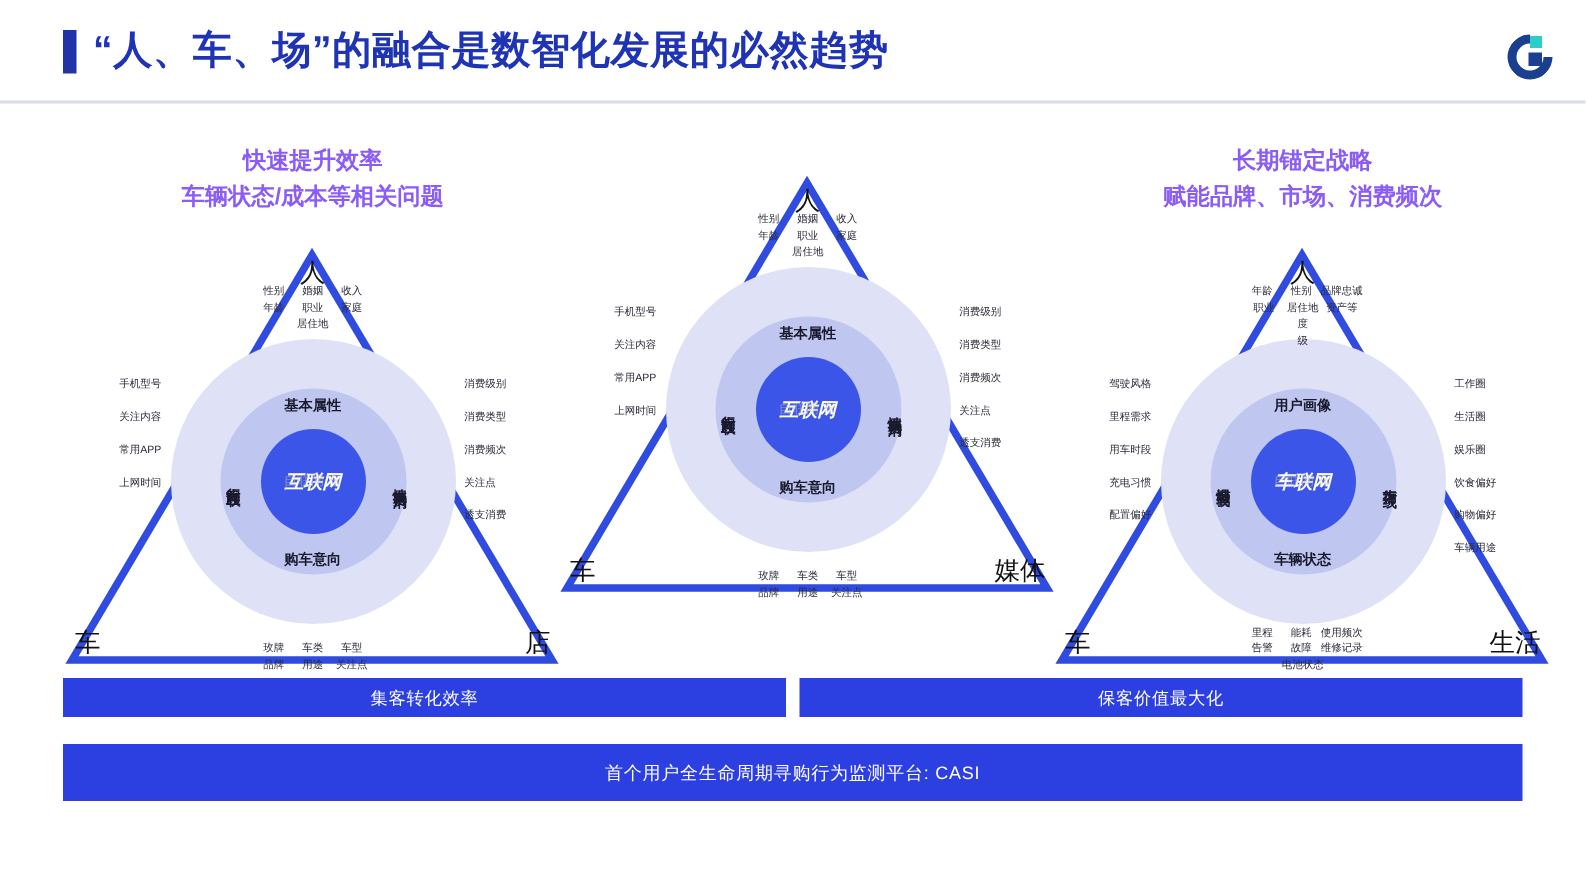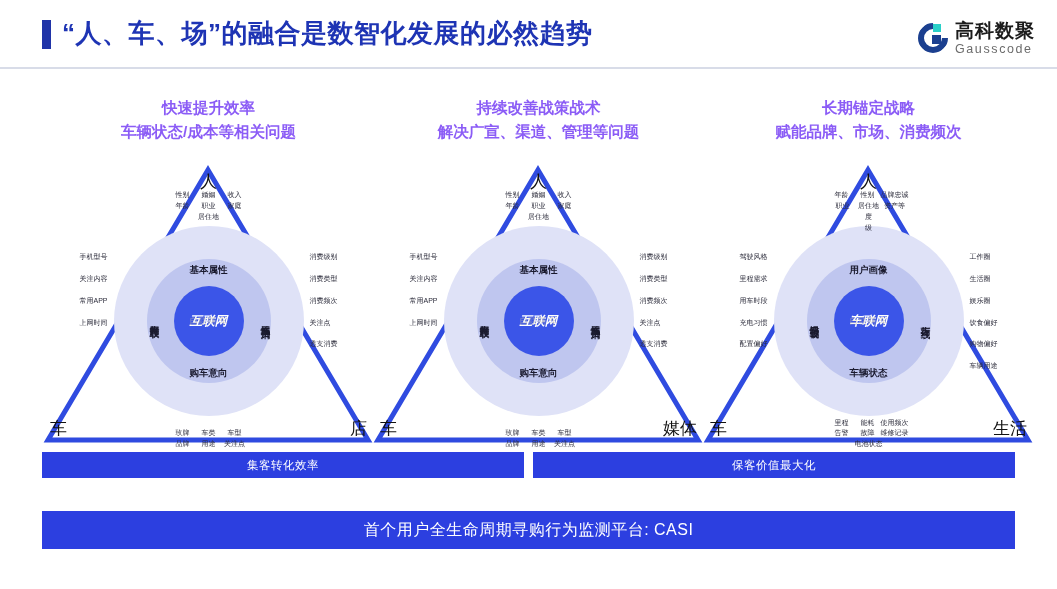--- a/index.html
+++ b/index.html
@@ -106,42 +106,38 @@
   }
 
   
   .cap-row { position: absolute; left: 42px; top: 452px; width: 973px; height: 26px; display: flex; gap: 9px; }
   .cap {
     flex: 1; background: #2c3fe0; color: #fff; font-size: 11.5px;
     display: flex; align-items: center; justify-content: center; letter-spacing: .5px;
   }
   .footer-bar {
     position: absolute; left: 42px; top: 496px; width: 973px; height: 38px;
-    background: #2c3fe0; color: #fff; font-size: 16px;
-    display: flex; align-items: center; justify-content: center; letter-spacing: .5px; margin-top: 15px;
+    background: #2c3fe0; color: #fff; font-size: 12px;
+    display: flex; align-items: center; justify-content: center; letter-spacing: .5px;
   }
 </style>
 </head>
 <body>
 
 <div id="slide">
 
   <div class="header">
     <div class="hdr-bar"></div>
     <div class="hdr-title">“人、车、场”的融合是数智化发展的必然趋势</div>
     <div class="hdr-underline"></div>
     <div class="logo">
       <div class="logo-mark">
         <div class="ring"></div>
           <div class="sq1"></div>
           <div class="sq2"></div>
-      </div>
-      <div class="logo-text">
-        <span class="logo-cn">高科数聚</span>
-        <span class="logo-en">Gausscode</span>
       </div>
     </div>
   </div>
 
   <div class="col col-1">
     <div class="col-head">
       <div>快速提升效率</div>
       <div>车辆状态/成本等相关问题</div>
     </div>
     <div class="tri-wrap">
@@ -183,24 +179,20 @@
             <span class="row">消费类型</span>
             <span class="row">消费频次</span>
             <span class="row">关注点</span>
             <span class="row">透支消费</span>
           </div>
       </div>
     </div>
   </div>
 
   <div class="col col-2">
-    <div class="col-head">
-      <div>持续改善战策战术</div>
-      <div>解决广宣、渠道、管理等问题</div>
-    </div>
     <div class="tri-wrap">
       <svg class="tri-svg" width="333" height="290" viewBox="0 0 333 290">
         <polygon points="166,14 326,284 6,284" fill="none" stroke="#2f4be0" stroke-width="5"></polygon>
       </svg>
       <div class="apex-label">人</div>
       <div class="corner-l">车</div>
       <div class="corner-r">媒体</div>
 
       <div class="circles">
         <div class="ring-outer"></div>

